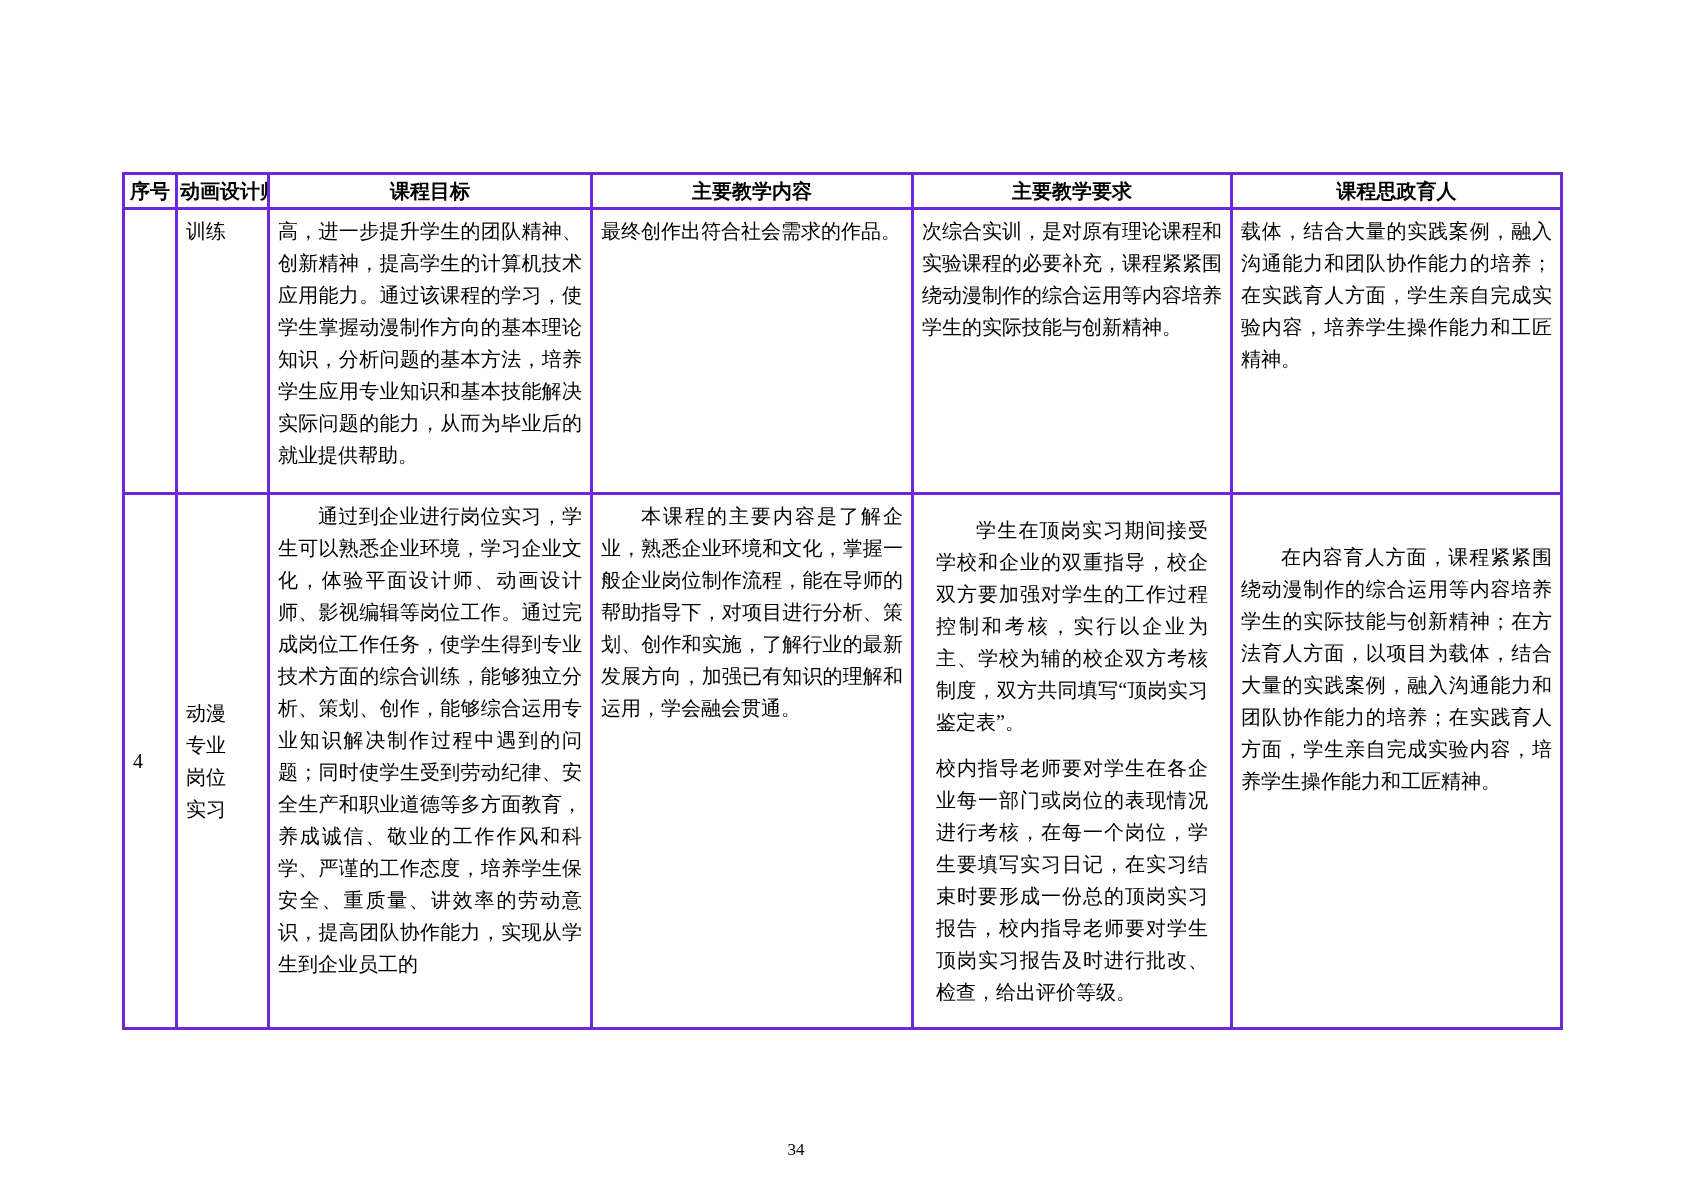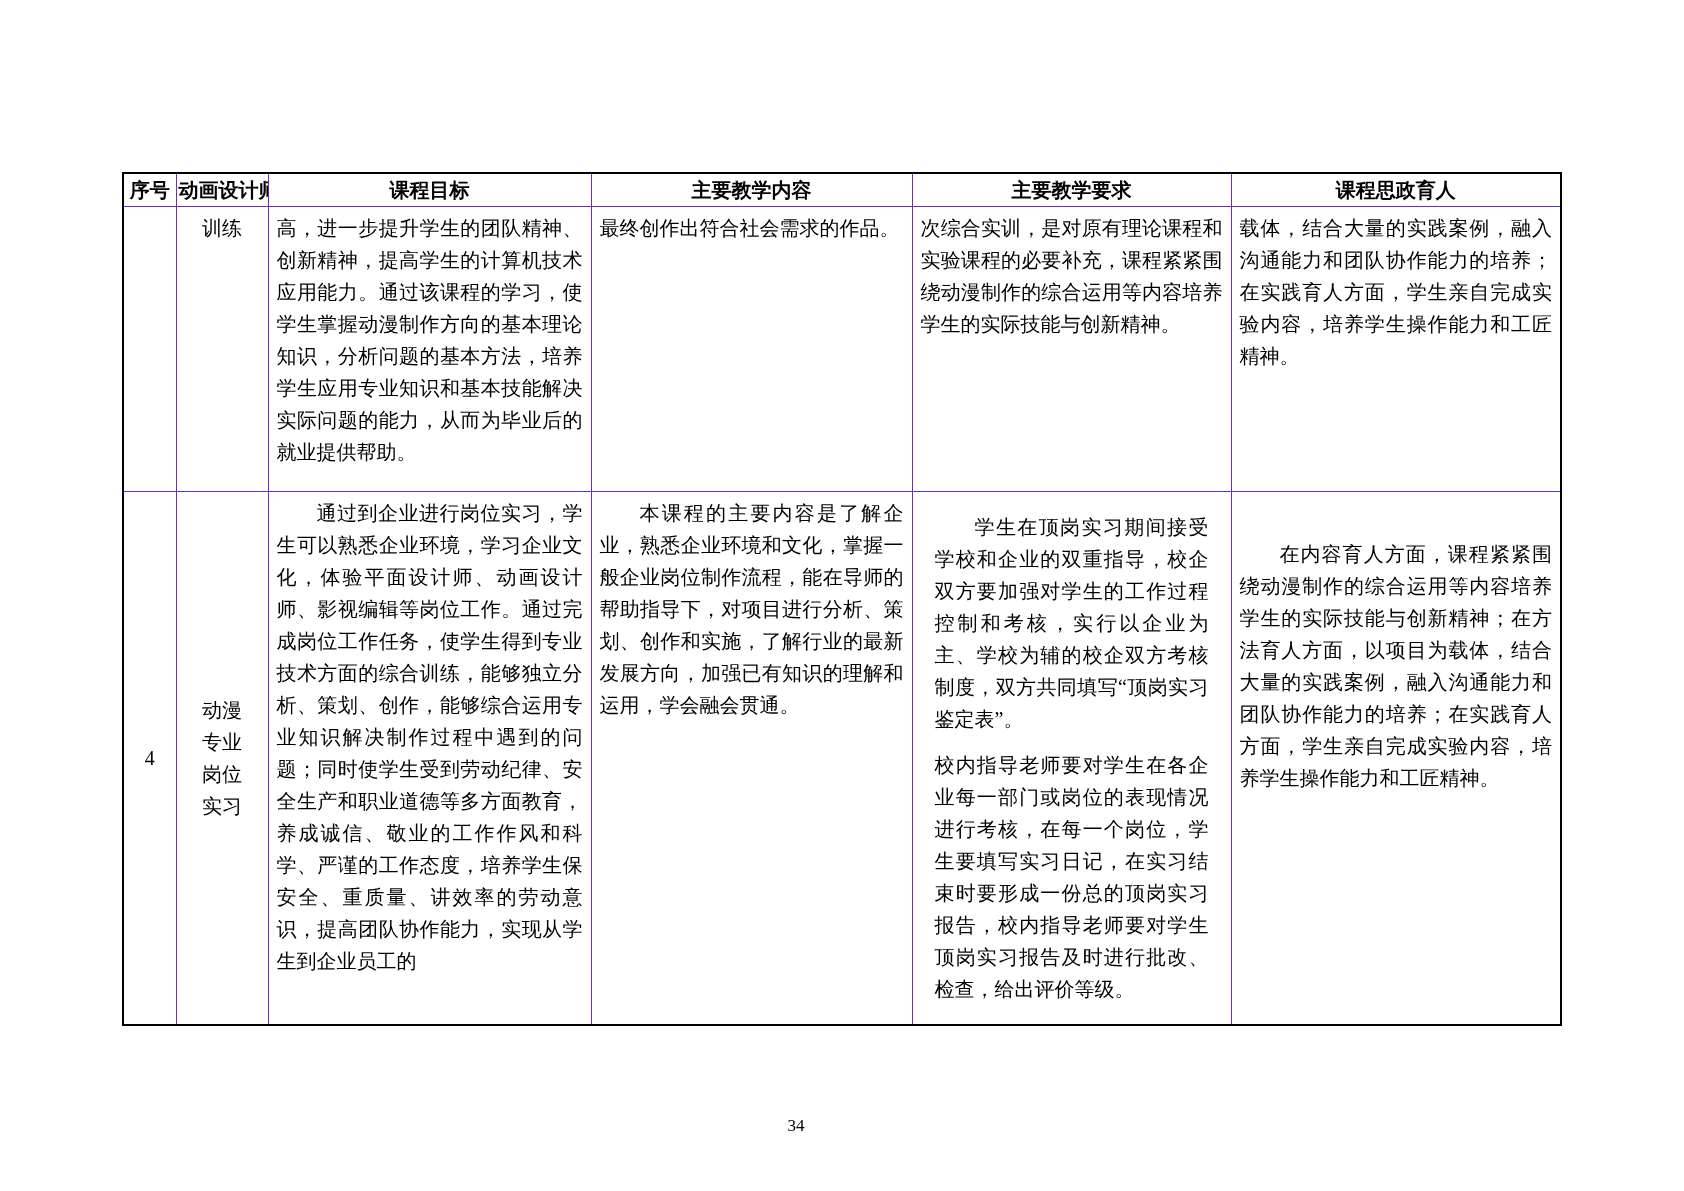--- a/index.html
+++ b/index.html
@@ -13,21 +13,21 @@
   }
   table.course-table {
     position:absolute;
     left:122px; top:172px;
     width:1438px;
     border-collapse:collapse;
     table-layout:fixed;
     border:2px solid #000;
   }
   .course-table th, .course-table td {
-    border:1px solid #6d28d9;
+    border:3px solid #6d28d9;
     vertical-align:top;
     padding:5px 8px;
     font-size:20px;
     line-height:32px;
     overflow:hidden;
     font-family:Liberation Serif, serif;
   }
   .course-table th {
     height:24px;
     padding:2px 2px;
@@ -36,29 +36,29 @@
     font-size:20px;
     line-height:28px;
     white-space:nowrap;
   }
   tr.row-1 { height:285px; }
   tr.row-2 { height:445px; }
   td.justify {
     text-align:justify;
     text-justify:inter-character;
   }
-  td.center-col { text-align:center; }
+  td.center-col { }
   td.v-middle { vertical-align:middle; }
   .pre-lines { white-space:pre-line; }
   td.pad-top { padding-top:46px; }
   .para { margin:14px; text-align:justify; text-justify:inter-character; }
   .indent { text-indent:2em; }
   .page-number {
     position:absolute;
-    left:766px; top:1116px;
+    left:766px; top:1140px;
     width:60px;
     text-align:center;
     font-size:17px;
     line-height:20px;
   }
 </style>
 </head>
 <body>
 
 <div class="page">

